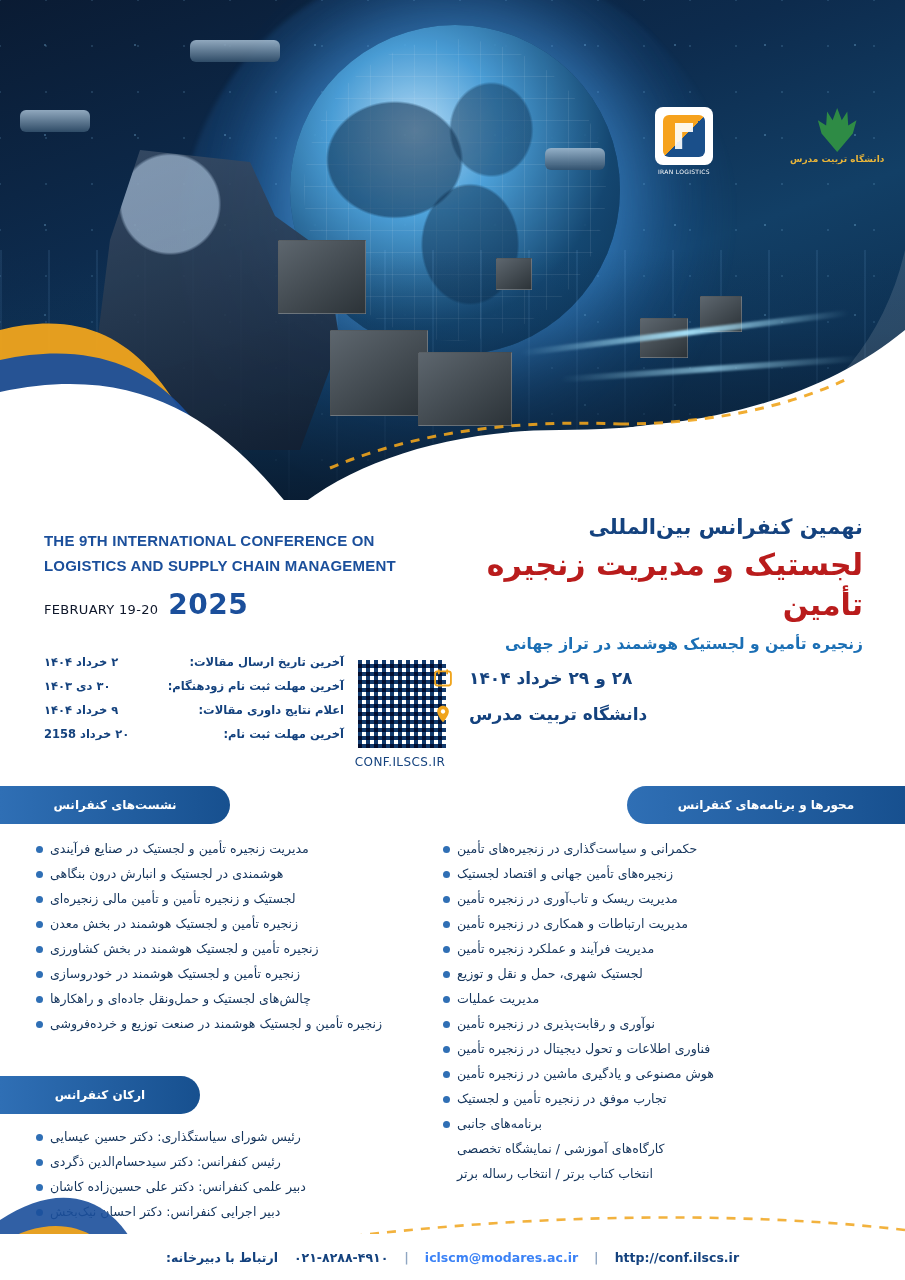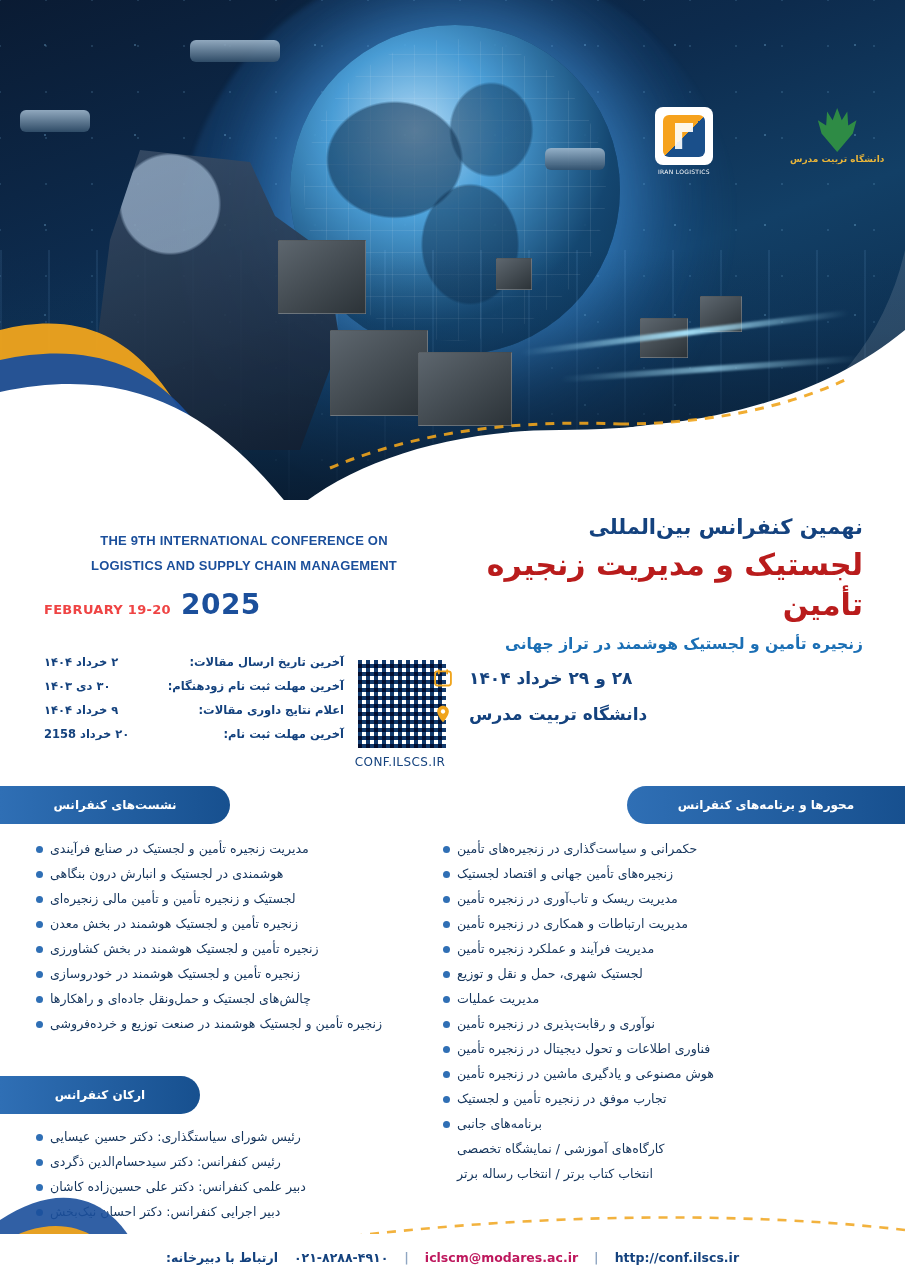--- a/index.html
+++ b/index.html
@@ -100,26 +100,25 @@
     background:#2e8b45;
     clip-path:polygon(50% 0,60% 28%,72% 8%,74% 40%,92% 28%,84% 58%,50% 100%,16% 58%,8% 28%,26% 40%,28% 8%,40% 28%);
   }
   .logo-tmu .cap{
     font-size:9px;color:#e8b53a;margin-top:2px;font-weight:bold;
   }
 
   
   .en-block{position:absolute;left:44px;top:528px;width:400px;text-align:left;direction:ltr;}
   .en-title{
-    color:#1b4f9b;font-weight:bold;font-size:13px;line-height:25px;letter-spacing:.2px;
+    color:#1b4f9b;font-weight:bold;font-size:15px;line-height:25px;letter-spacing:.2px;
     font-family:"Liberation Sans",sans-serif;
-    text-align:center;
   }
   .en-date-row{display:flex;align-items:baseline;gap:10px;margin-top:10px;}
-  .en-date{color:#ef4444;font-weight:bold;font-size:13px;letter-spacing:.3px;}
+  .en-date{color:#0f172a;font-weight:normal;font-size:13px;letter-spacing:.3px;}
   .en-year{color:#1b4f9b;font-weight:bold;font-size:28px;letter-spacing:.5px;}
 
   
   .deadlines{position:absolute;left:44px;top:655px;width:300px;direction:rtl;text-align:right;}
   .deadline{
     display:flex;justify-content:space-between;align-items:baseline;
     color:#14427e;font-size:11.5px;font-weight:bold;margin-bottom:10px;
   }
   .deadline .lbl{color:#14427e;}
   .deadline .val{color:#14427e;}
@@ -408,17 +407,17 @@
 <svg class="footer-curve" viewBox="0 0 905 120" preserveAspectRatio="none">
   <path d="M0,60 C60,20 120,30 150,120 L0,120 Z" fill="#1b4f9b" opacity="0.9"></path>
   <path d="M0,84 C50,52 104,62 130,120 L0,120 Z" fill="#f0a41c" opacity="0.95"></path>
   <path d="M0,100 C40,78 86,86 110,120 L0,120 Z" fill="#ffffff"></path>
   <path d="M905,70 C700,46 420,56 170,104" stroke="#f0a41c" stroke-width="2.6" fill="none" stroke-dasharray="9 8" opacity="0.85"></path>
 </svg>
 
 <div class="footer">
   <a style="color:#14427e;text-decoration:none;" href="#">http://conf.ilscs.ir</a>
   <span class="sep">|</span>
-  <a style="color:#be185d;text-decoration:none;" href="#">iclscm@modares.ac.ir</a>
+  <a style="color:#3b82f6;text-decoration:none;" href="#">iclscm@modares.ac.ir</a>
   <span class="sep">|</span>
   <span>۰۲۱-۸۲۸۸-۴۹۱۰</span>
   <span>ارتباط با دبیرخانه:</span>
 </div>
 
 </body></html>

